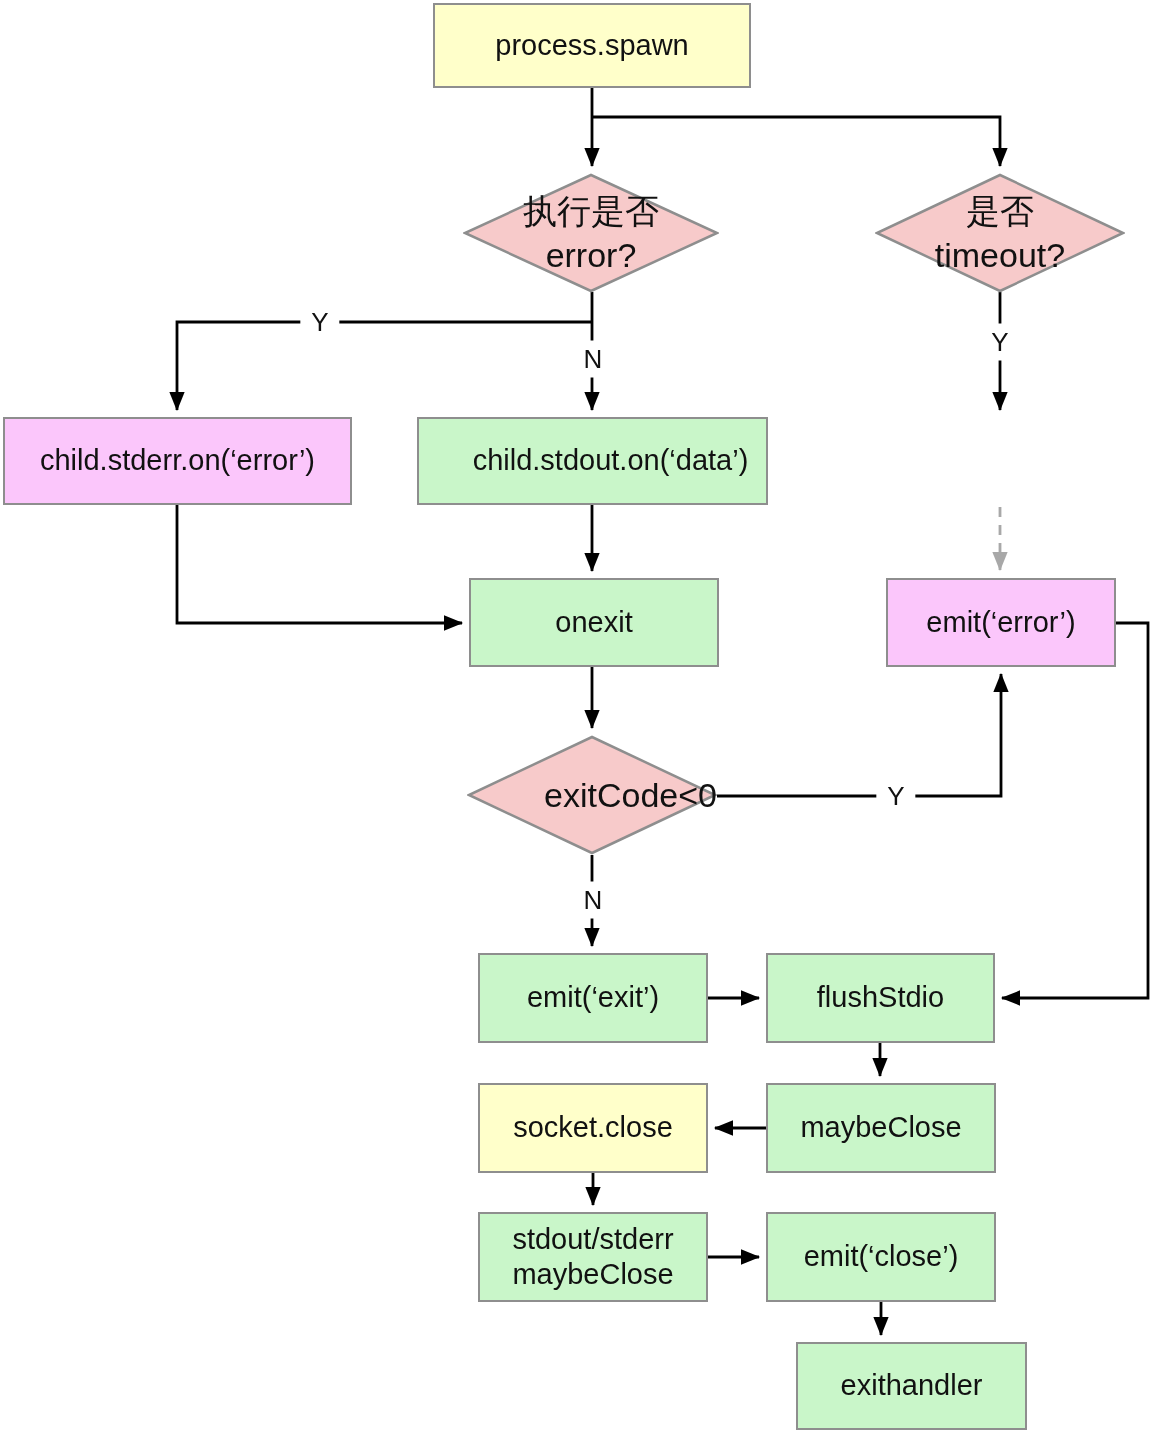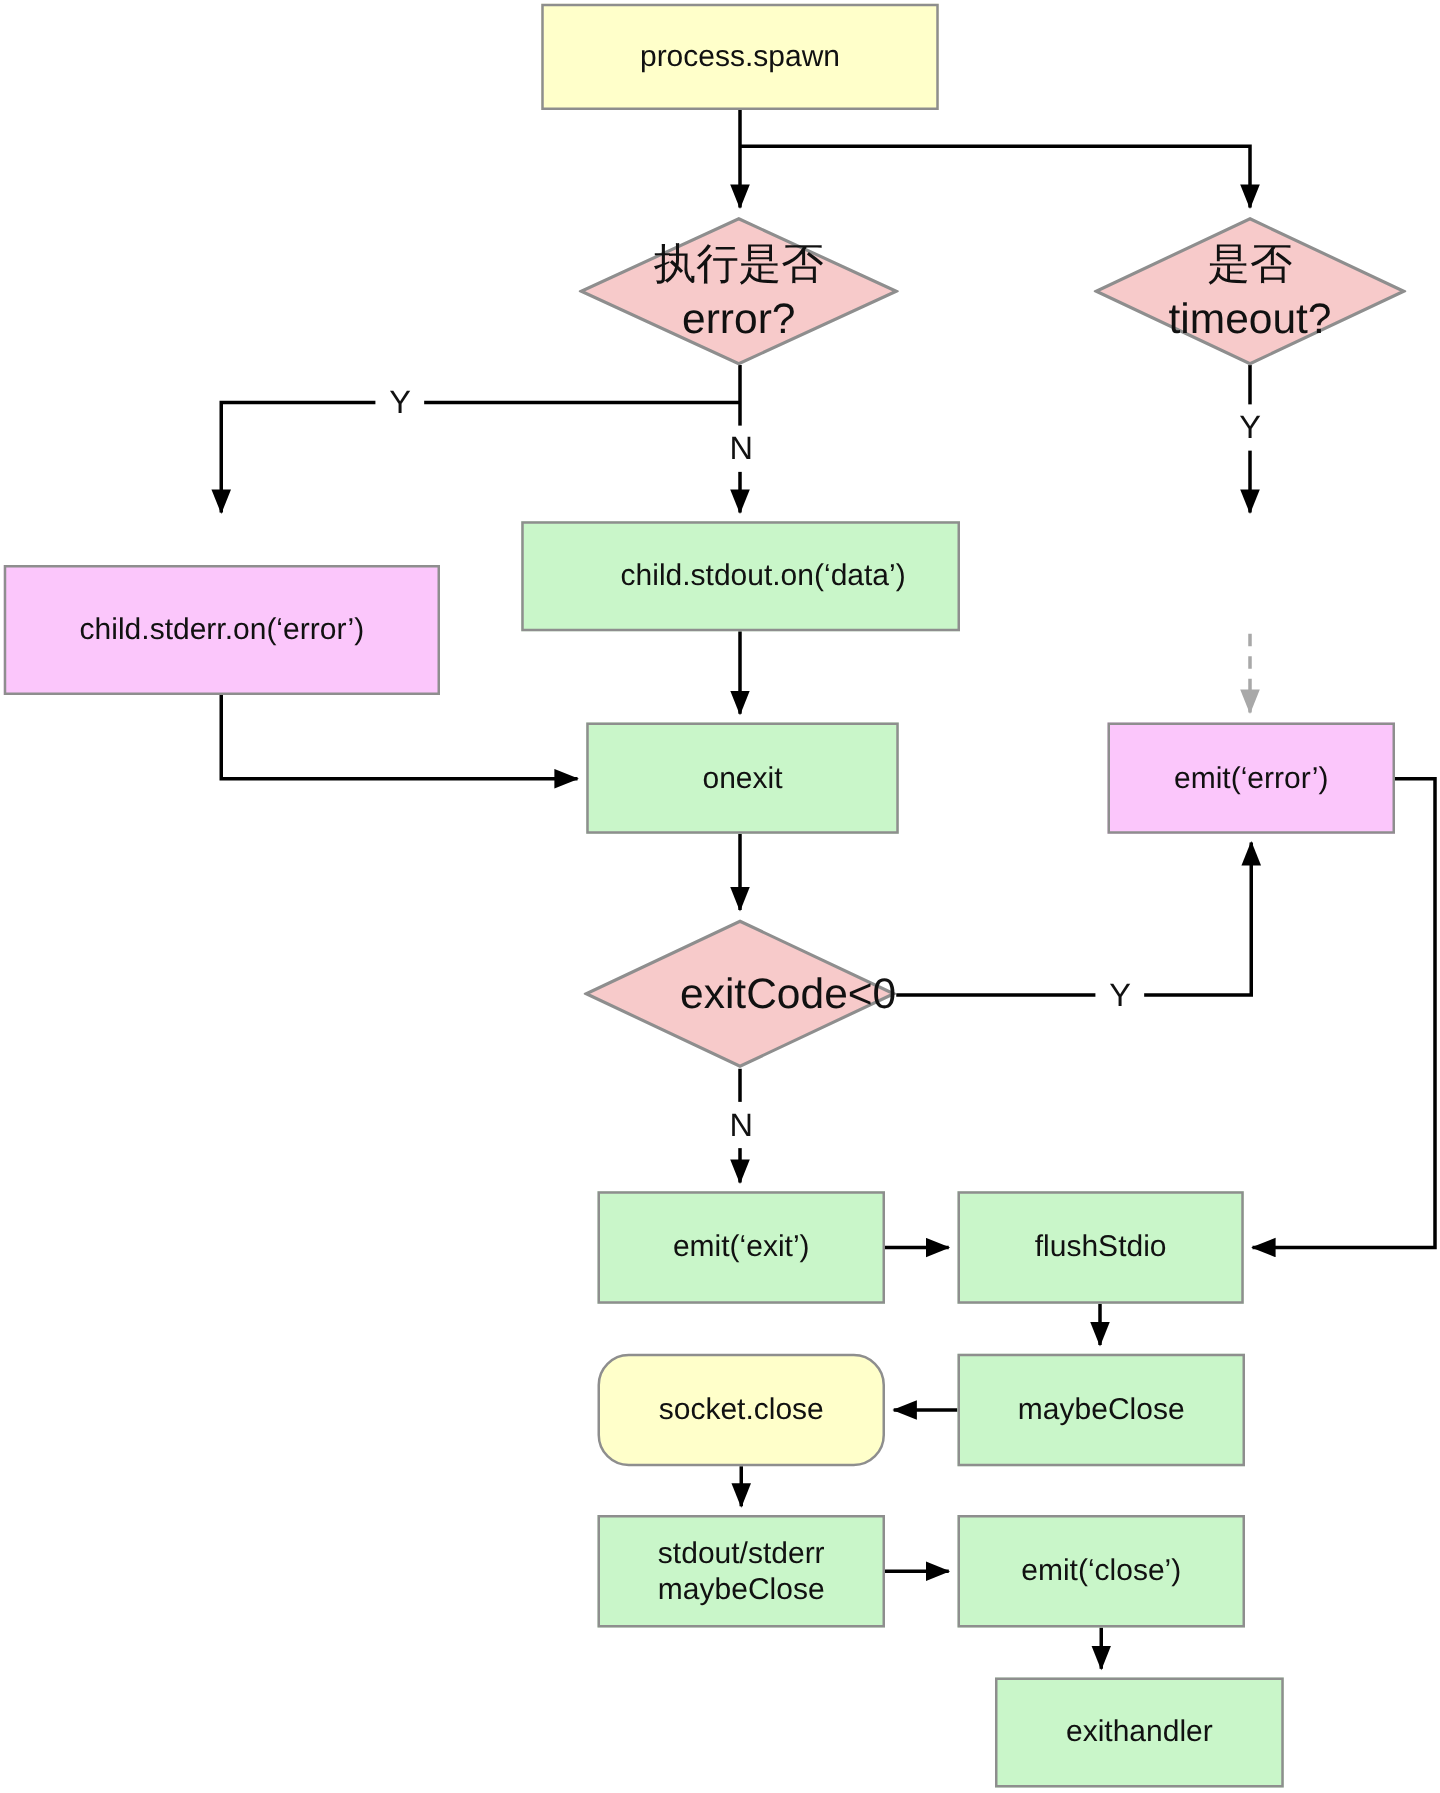--- a/index.html
+++ b/index.html
@@ -11,21 +11,21 @@
     color:#111111;
     overflow:hidden;
   }
   .edges{position:absolute;left:0;top:0;}
   .node{
     position:absolute;
     box-sizing:border-box;
     border:2px solid #8e8e8e;
     display:flex;align-items:center;justify-content:center;
     text-align:center;
-    font-size:24px;
+    font-size:29px;
     line-height:1.22;
     z-index:2;
   }
   .fill-yellow{background:#ffffca;}
   .fill-green{background:#c9f6c9;}
   .fill-magenta{background:#fbc6fb;}
   .diamond{
     position:absolute;
     display:flex;align-items:center;justify-content:center;
     z-index:2;
@@ -79,21 +79,21 @@
       <path d="M708,1257 H759" marker-end="url(#ah)"></path>
       <path d="M881,1302 V1335" marker-end="url(#ah)"></path>
     </g>
     <path d="M1000,507 V570" stroke="#a8a8a8" stroke-width="2.8" fill="none" stroke-dasharray="10 8" marker-end="url(#ahg)"></path>
   </svg>
 
   <div class="node fill-yellow" style="left:433px;top:3px;width:318px;height:85px;">
     <span>process.spawn</span>
   </div>
 
-  <div class="node fill-magenta" style="left:3px;top:417px;width:349px;height:104px;margin-top:35px;">
+  <div class="node fill-magenta" style="left:3px;top:417px;width:349px;height:88px;">
     <span>child.stderr.on(‘error’)</span>
   </div>
 
   <div class="node fill-green" style="left:417px;top:417px;width:351px;height:88px;padding-left:36px;">
     <span>child.stdout.on(‘data’)</span>
   </div>
 
 
   <div class="node fill-green" style="left:469px;top:578px;width:250px;height:89px;">
     <span>onexit</span>
@@ -104,21 +104,21 @@
   </div>
 
   <div class="node fill-green" style="left:478px;top:953px;width:230px;height:90px;">
     <span>emit(‘exit’)</span>
   </div>
 
   <div class="node fill-green" style="left:766px;top:953px;width:229px;height:90px;">
     <span>flushStdio</span>
   </div>
 
-  <div class="node fill-yellow" style="left:478px;top:1083px;width:230px;height:90px;border-radius:25px;">
+  <div class="node fill-yellow" style="left:478px;top:1083px;width:230px;height:90px;">
     <span>socket.close</span>
   </div>
 
   <div class="node fill-green" style="left:766px;top:1083px;width:230px;height:90px;">
     <span>maybeClose</span>
   </div>
 
   <div class="node fill-green" style="left:478px;top:1212px;width:230px;height:90px;">
     <span>
       <span style="display:block">stdout/stderr</span>

